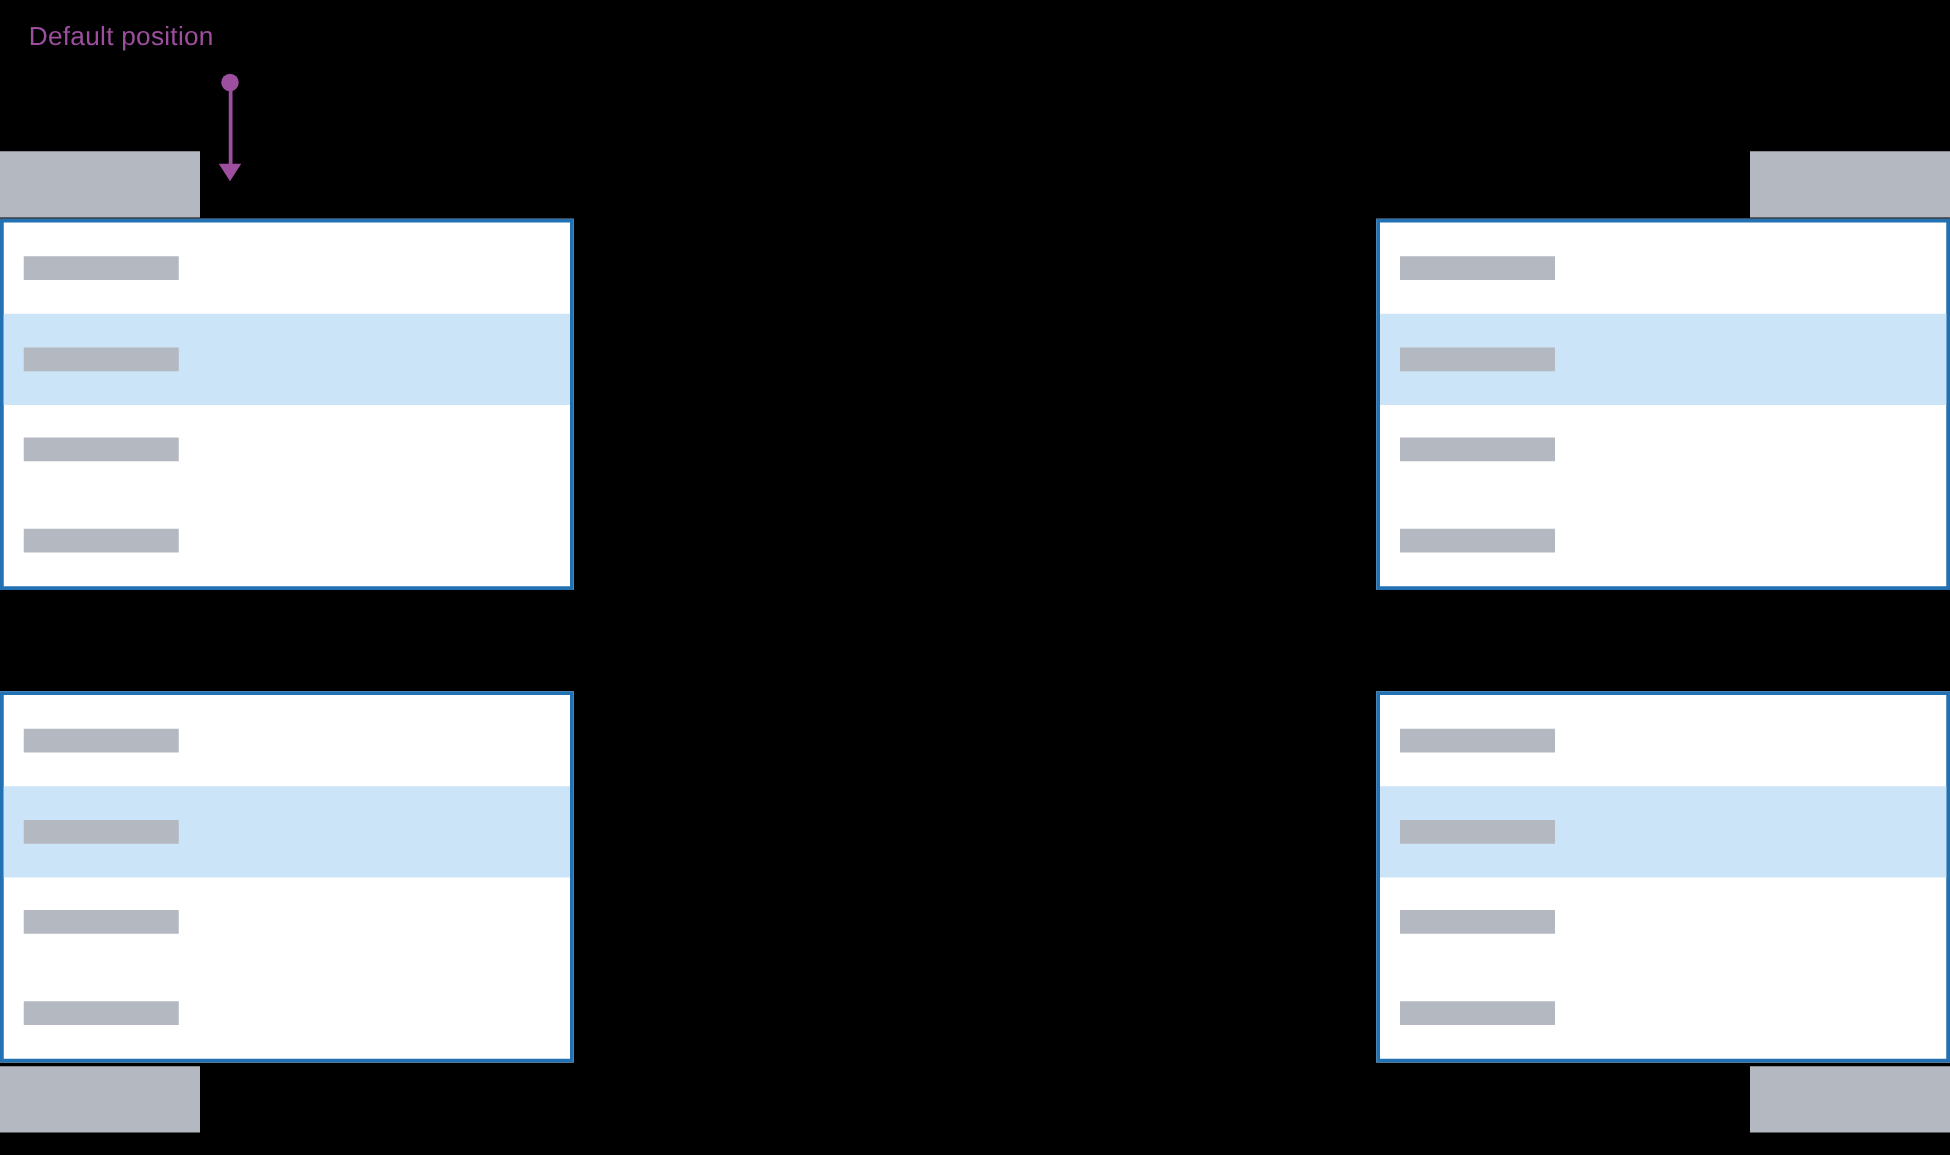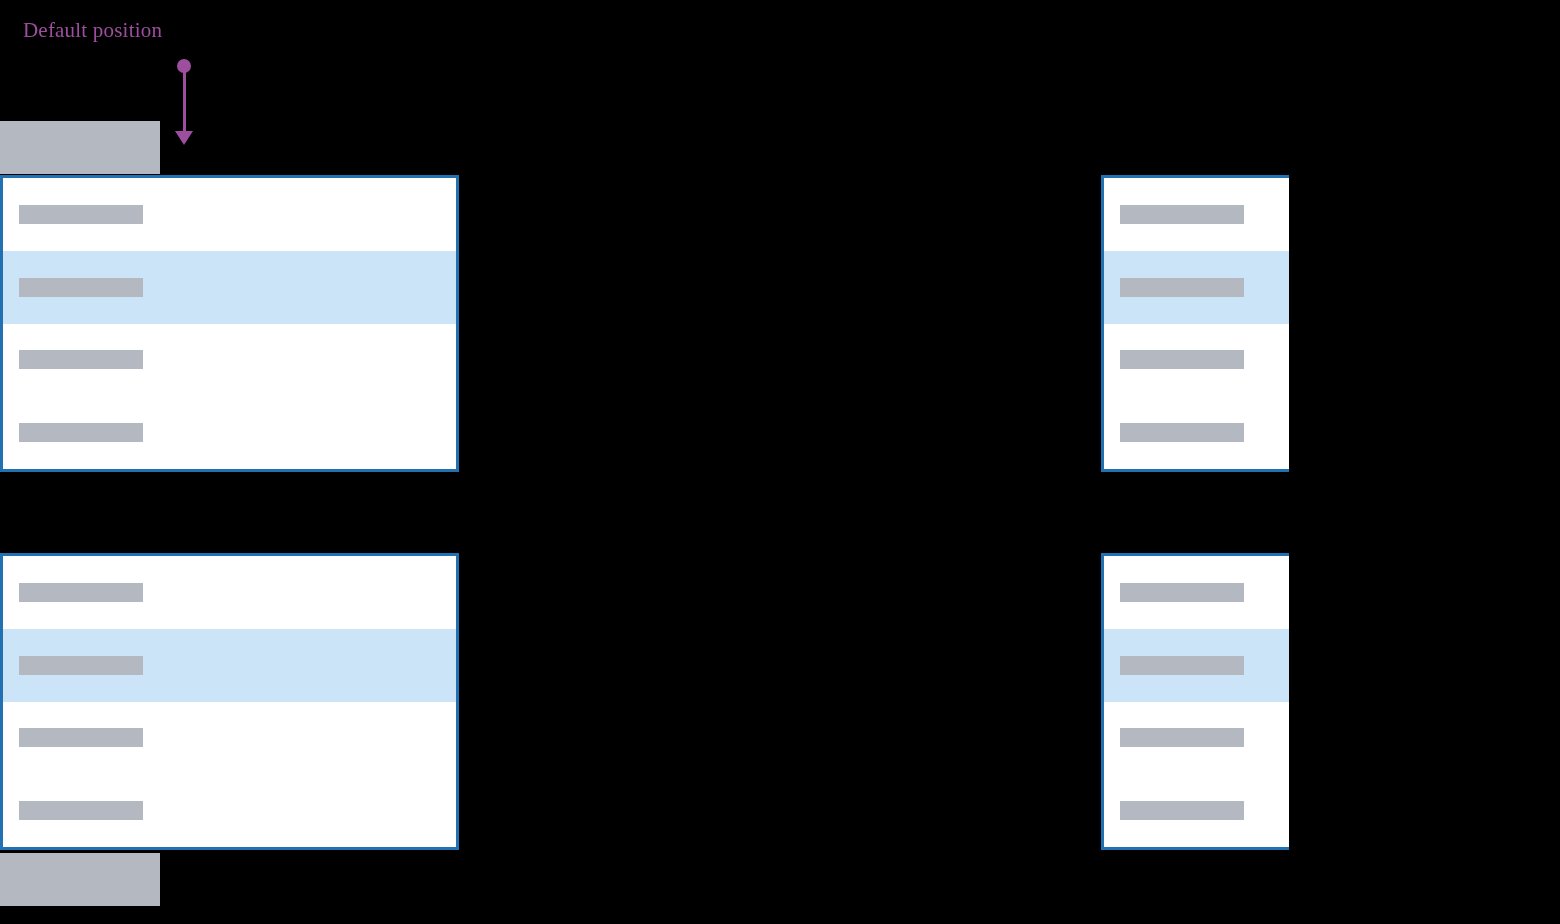--- a/index.html
+++ b/index.html
@@ -7,25 +7,25 @@
     --purple: #9D4E9E;
     --border-blue: #2271B2;
     --panel-bg: #FFFFFF;
     --highlight: #CCE4F7;
     --skeleton: #B4B8C0;
   }
   * { margin: 0; padding: 0; box-sizing: border-box; }
   html, body { background: var(--bg); }
   .canvas {
     position: relative;
-    width: 1289px;
+    width: 1560px;
     height: 924px;
     background: var(--bg);
     overflow: hidden;
-    font-family: Liberation Serif, serif;
+    font-family: Liberation Sans, sans-serif;
   }
 
   
   .annotation-label {
     position: absolute;
     left: 23px;
     top: 18px;
     font-size: 21px;
     font-weight: 400;
     color: var(--purple);

